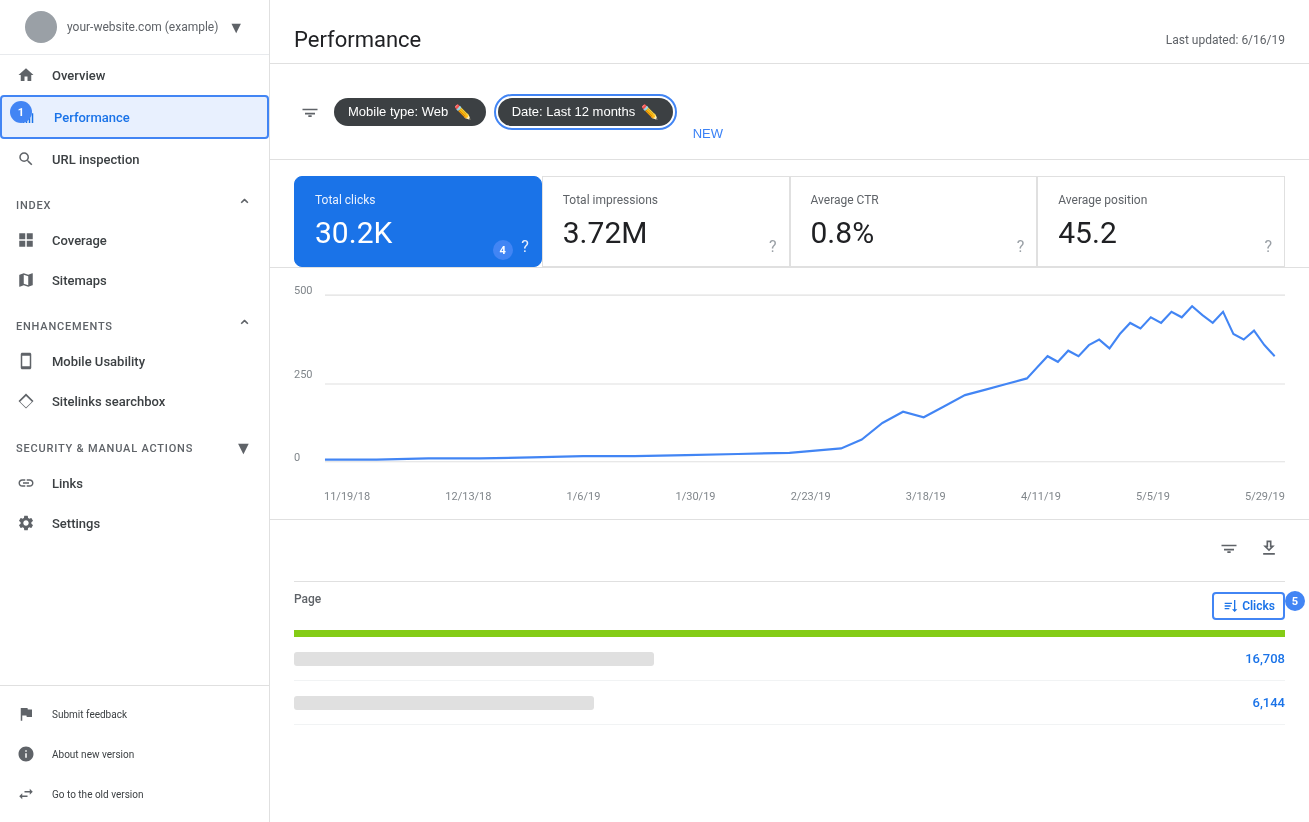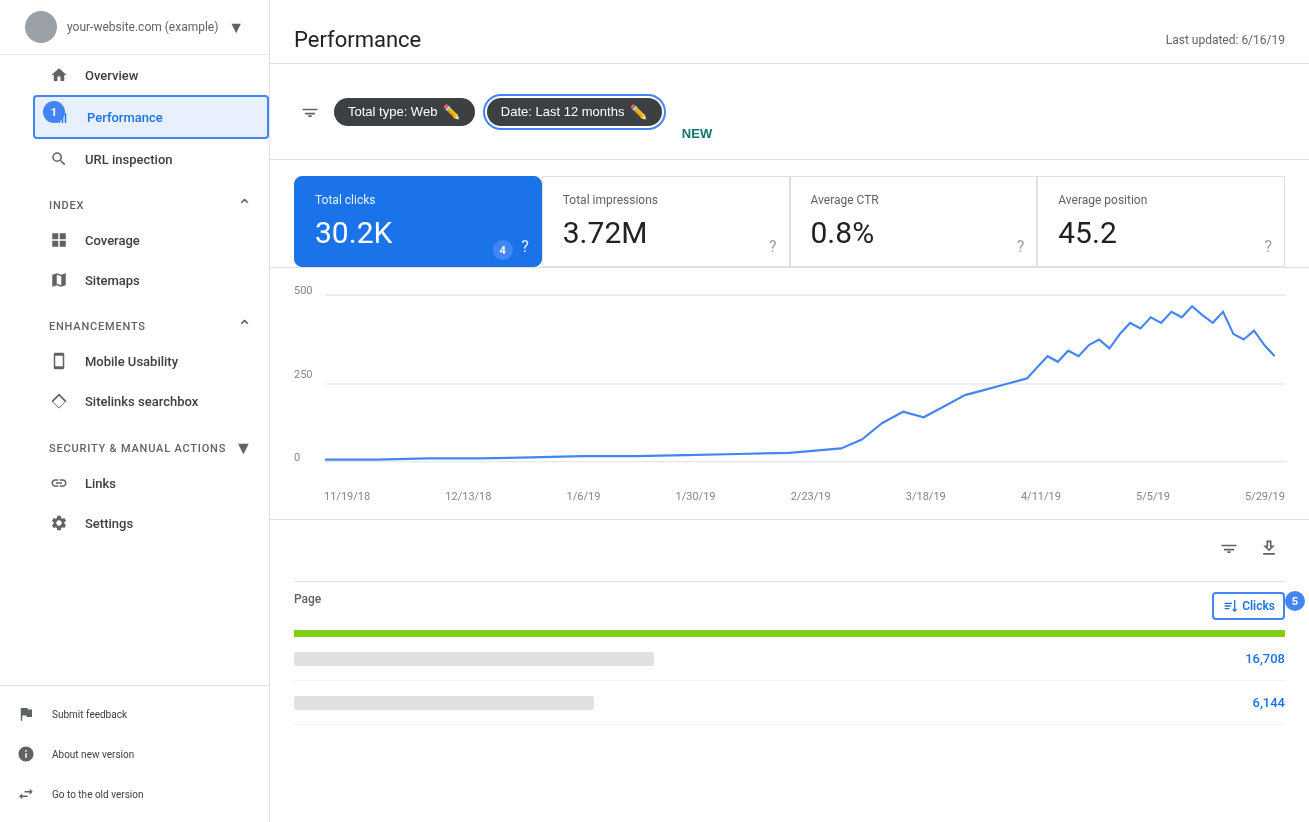--- a/index.html
+++ b/index.html
@@ -35,21 +35,21 @@
       flex: 1;
       white-space: nowrap;
       overflow: hidden;
       text-overflow: ellipsis;
     }
     .sidebar-chevron {
       color: #5f6368;
       font-size: 16px;
       cursor: pointer;
     }
-    .sidebar-nav { flex: 1; overflow-y: auto; margin-left: 33px; }
+    .sidebar-nav { flex: 1; overflow-y: auto; }
     .nav-item {
       display: flex;
       align-items: center;
       padding: 10px 16px;
       cursor: pointer;
       color: #3c4043;
       font-size: 13px;
       font-weight: 500;
       position: relative;
     }
@@ -156,23 +156,23 @@
     }
     .pill-btn .edit-icon { font-size: 14px; }
     .date-filter-wrapper {
       border: 2px solid #4285f4;
       border-radius: 24px;
       padding: 2px;
     }
     .new-badge {
       background: none;
       border: none;
-      color: #0f766e;
+      color: #3b82f6;
       font-size: 13px;
-      font-weight: 700;
+      font-weight: 400;
       cursor: pointer;
       padding: 6px 8px;
       margin-top: 44px;
     }
 
     
     .stats-row {
       display: flex;
       gap: 0;
       padding: 16px 24px 0 24px;
@@ -506,21 +506,21 @@
     <span class="last-updated">Last updated: 6/16/19</span>
   </div>
 
   <div class="toolbar">
     <button class="filter-icon-btn">
       <svg width="20" height="20" viewBox="0 0 24 24" fill="currentColor">
           <path d="M10 18h4v-2h-4v2zm-7-10v2h18V8H3zm3 7h12v-2H6v2z"></path>
         </svg>
     </button>
     <button class="pill-btn">
-      <span>Total type: Web</span>
+      <span>Mobile type: Web</span>
       <span class="edit-icon">✏️</span>
     </button>
     <div class="date-filter-wrapper">
       <button class="pill-btn" style="background:#3c4043;">
         <span>Date: Last 12 months</span>
         <span class="edit-icon">✏️</span>
       </button>
     </div>
     <button class="new-badge">NEW</button>
   </div>

